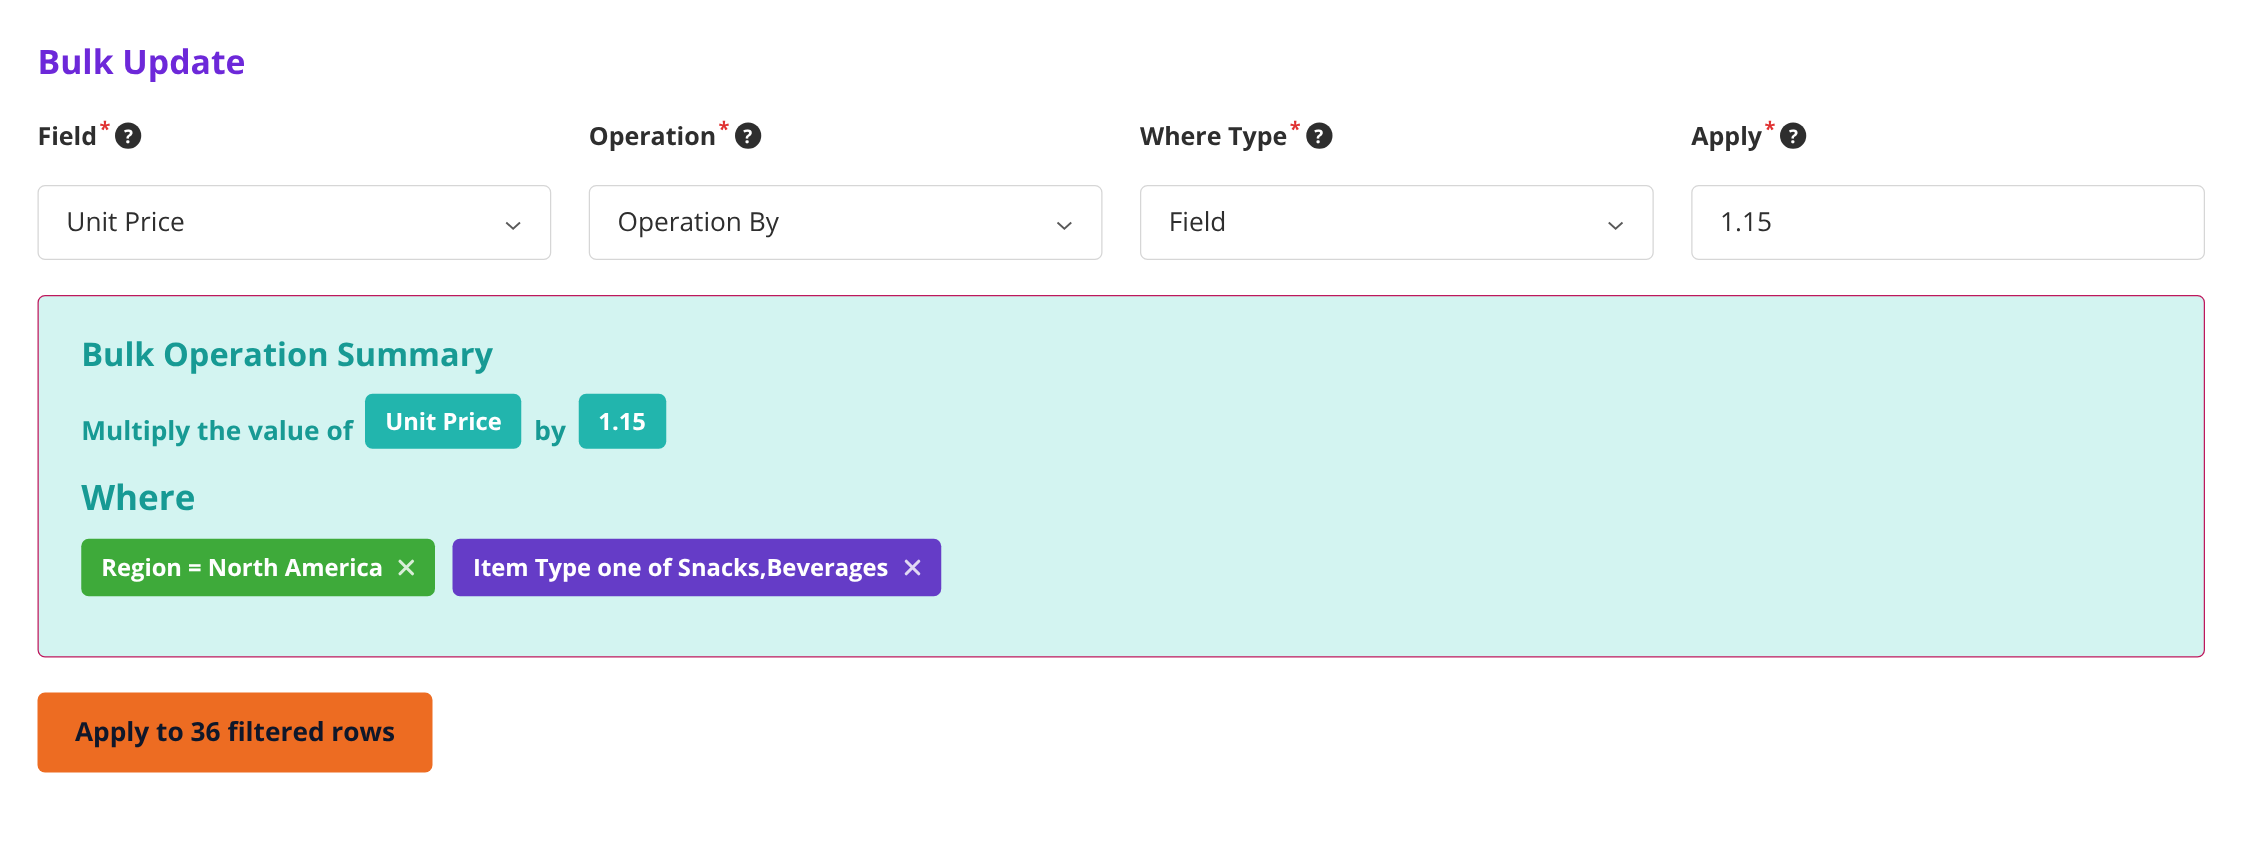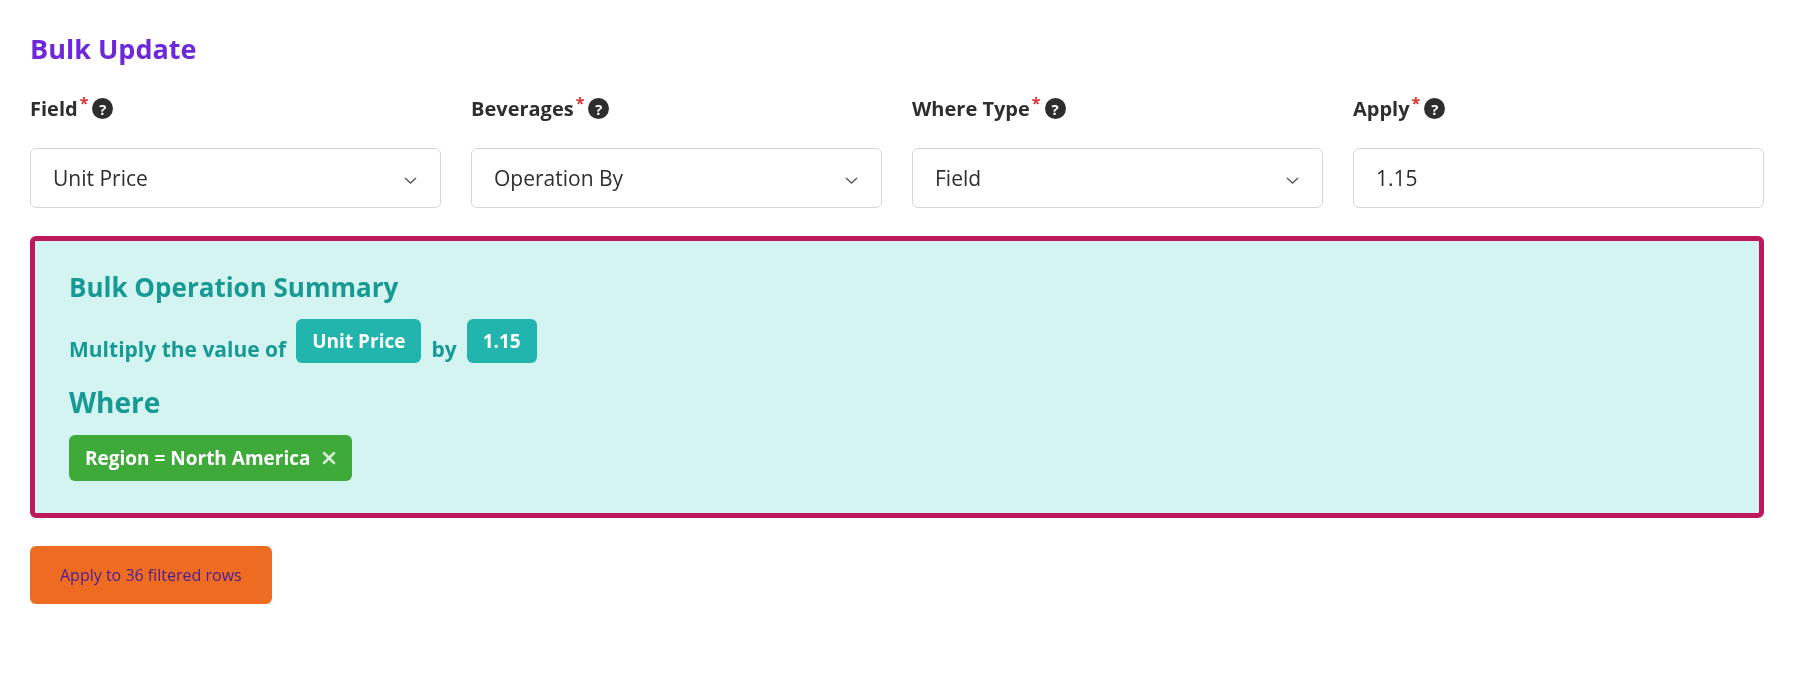--- a/index.html
+++ b/index.html
@@ -81,24 +81,24 @@
       padding-right: 22px;
     }
     .caret-down-icon {
       position: absolute;
       right: 24px;
       top: 50%;
       transform: translateY(-50%);
       pointer-events: none;
     }
     .summary-panel {
-      border: 5px solid #be185d;
+      border: 1px solid #be185d;
       background: #d3f4f1;
       border-radius: 6px;
-      padding: 28px 34px 32px 34px;
+      padding: 28px 34px 48px 34px;
       margin-bottom: 28px;
     }
     .summary-title {
       color: #179a94;
       font-size: 26px;
       font-weight: 700;
       margin-bottom: 14px;
     }
     .summary-sentence {
       font-size: 21px;
@@ -147,26 +147,26 @@
     .chip-close {
       display: inline-flex;
       align-items: center;
       justify-content: center;
       cursor: pointer;
       opacity: 0.8;
     }
     .apply-btn {
       display: inline-block;
       background: #ed6c22;
-      color: #4c1d95;
+      color: #0f172a;
       border: none;
       border-radius: 6px;
       padding: 18px 30px;
-      font-size: 16px;
-      font-weight: 400;
+      font-size: 21px;
+      font-weight: 700;
       cursor: pointer;
       font-family: inherit;
     }
   </style>
 </head>
 <body>
 
 
 
 <h1 class="page-title">Bulk Update</h1>
@@ -184,21 +184,21 @@
       <span class="caret-down-icon">
         <svg width="13" height="7" viewBox="0 0 13 7">
             <path d="M1 1 L6.5 6 L12 1" fill="none" stroke="#5a5a5a" stroke-width="1.5"></path>
           </svg>
       </span>
     </div>
   </div>
 
   <div class="form-group">
     <label class="form-label">
-      <span>Beverages</span>
+      <span>Operation</span>
       <span class="required-asterisk">*</span>
       <span class="help-icon">?</span>
     </label>
     <div class="select-wrap">
       <button class="select-input">Operation By</button>
       <span class="caret-down-icon">
         <svg width="13" height="7" viewBox="0 0 13 7">
             <path d="M1 1 L6.5 6 L12 1" fill="none" stroke="#5a5a5a" stroke-width="1.5"></path>
           </svg>
       </span>
@@ -248,19 +248,27 @@
 
   <div class="filter-chips">
     <div class="chip pill-green">
       <span>Region = North America</span>
       <span class="chip-close">
         <svg width="14" height="14" viewBox="0 0 14 14">
             <path d="M2 2 L12 12 M12 2 L2 12" stroke="#fff" stroke-width="2.5" stroke-linecap="round"></path>
           </svg>
       </span>
     </div>
+    <div class="chip pill-purple">
+      <span>Item Type one of Snacks,Beverages</span>
+      <span class="chip-close">
+        <svg width="14" height="14" viewBox="0 0 14 14">
+            <path d="M2 2 L12 12 M12 2 L2 12" stroke="#fff" stroke-width="2.5" stroke-linecap="round"></path>
+          </svg>
+      </span>
+    </div>
   </div>
 </div>
 
 <button class="apply-btn">Apply to 36 filtered rows</button>
 
 
 
 
 </body></html>

